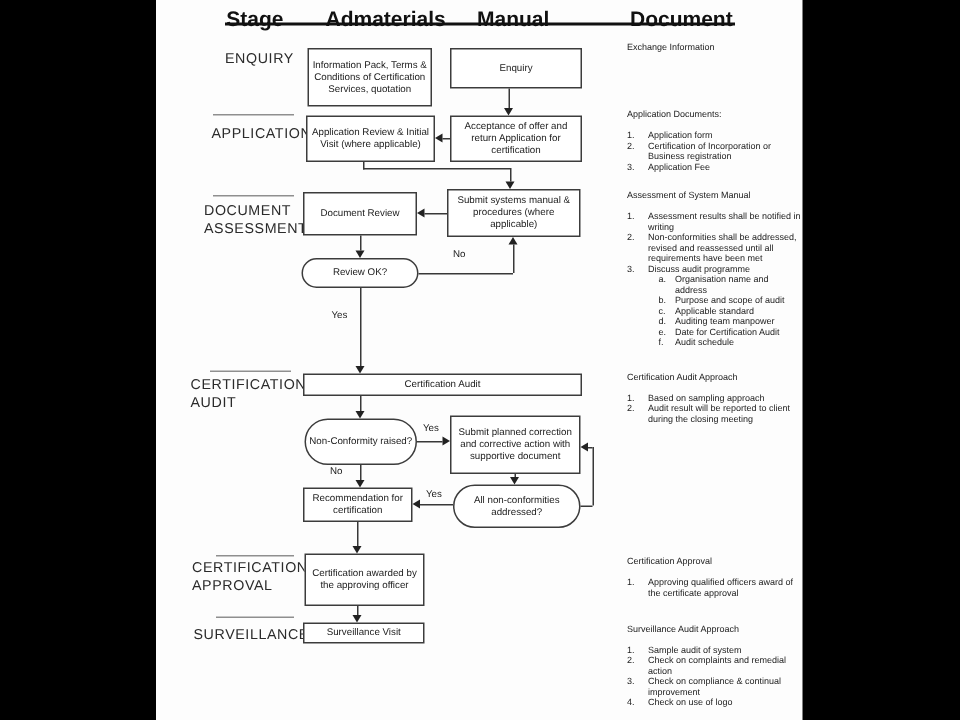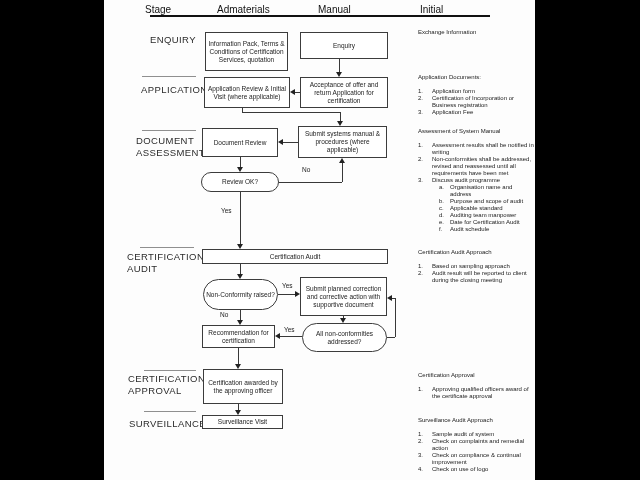--- a/index.html
+++ b/index.html
@@ -1,20 +1,20 @@
 <!DOCTYPE html>
 <html><head>
 <meta charset="utf-8">
 <style>
   html,body{margin:0;padding:0;background:#000;}
   .screen{position:relative;width:640px;height:480px;background:#000;overflow:hidden;
           font-family:"Liberation Sans", sans-serif;color:#1a1a1a;}
   .page{position:absolute;left:104px;top:0;width:431px;height:480px;background:#fdfdfd;}
   
-  .colhead{position:absolute;font-size:10px;font-weight:normal;color:#111;text-align:left;}
+  .colhead{position:absolute;font-size:14px;font-weight:bold;color:#111;text-align:right;}
   .headrule{position:absolute;height:2px;background:#111;}
   
   .stage{position:absolute;font-size:9.5px;letter-spacing:.4px;color:#2b2b2b;line-height:12px;}
   .stagediv{position:absolute;height:1px;background:#8f8f8f;}
   
   .node{position:absolute;border:1px solid #3c3c3c;background:#fff;display:flex;
         align-items:center;justify-content:center;text-align:center;
         font-size:6.5px;line-height:8px;color:#1c1c1c;padding:1px 2px;box-sizing:border-box;}
   .stadium{border-radius:999px;}
   
@@ -38,21 +38,21 @@
 </style>
 </head>
 <body>
 
 <div class="screen">
   <div class="page"></div>
 
   <div class="colhead" style="left:145px;top:4px;width:44px;">Stage</div>
   <div class="colhead" style="left:217px;top:4px;width:60px;">Admaterials</div>
   <div class="colhead" style="left:318px;top:4px;width:48px;">Manual</div>
-  <div class="colhead" style="left:420px;top:4px;width:56px;">Initial</div>
+  <div class="colhead" style="left:420px;top:4px;width:56px;">Document</div>
   <div class="headrule" style="left:150px;top:15px;width:340px;"></div>
 
   <div class="stage" style="left:150px;top:34px;">ENQUIRY</div>
   <div class="stagediv" style="left:142px;top:76px;width:54px;"></div>
   <div class="stage" style="left:141px;top:84px;">APPLICATION</div>
   <div class="stagediv" style="left:142px;top:130px;width:54px;"></div>
   <div class="stage" style="left:136px;top:135px;width:70px;">DOCUMENT ASSESSMENT</div>
   <div class="stagediv" style="left:140px;top:247px;width:54px;"></div>
   <div class="stage" style="left:127px;top:251px;width:78px;">CERTIFICATION AUDIT</div>
   <div class="stagediv" style="left:144px;top:370px;width:52px;"></div>

